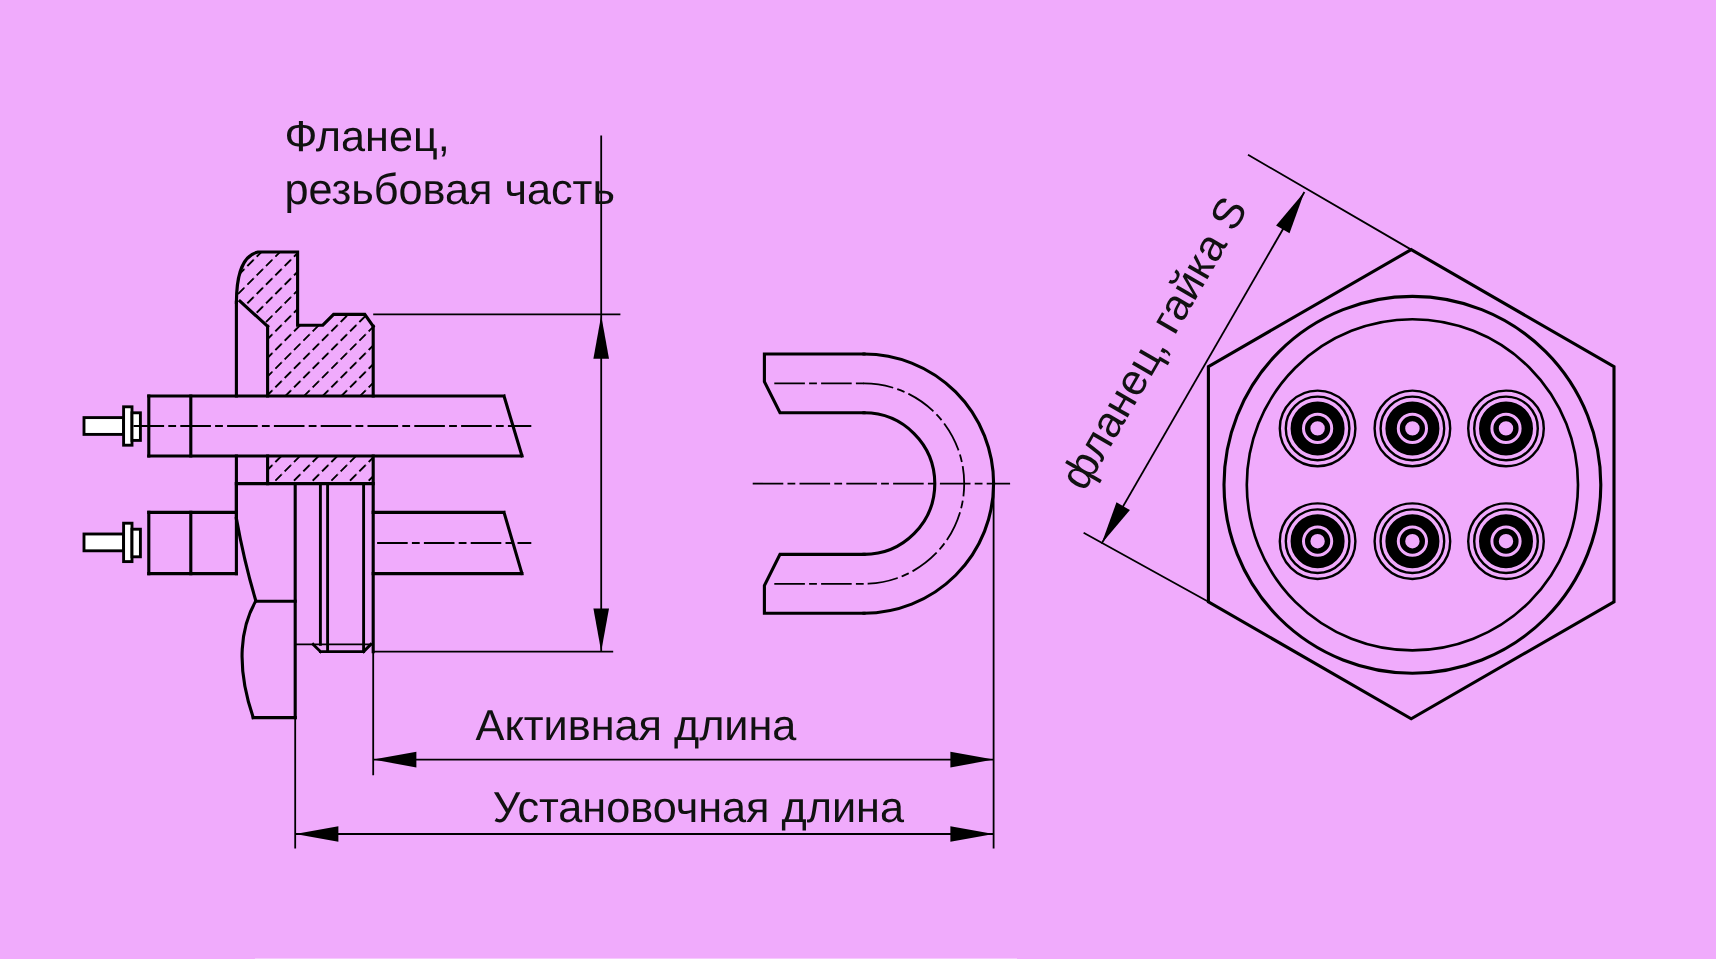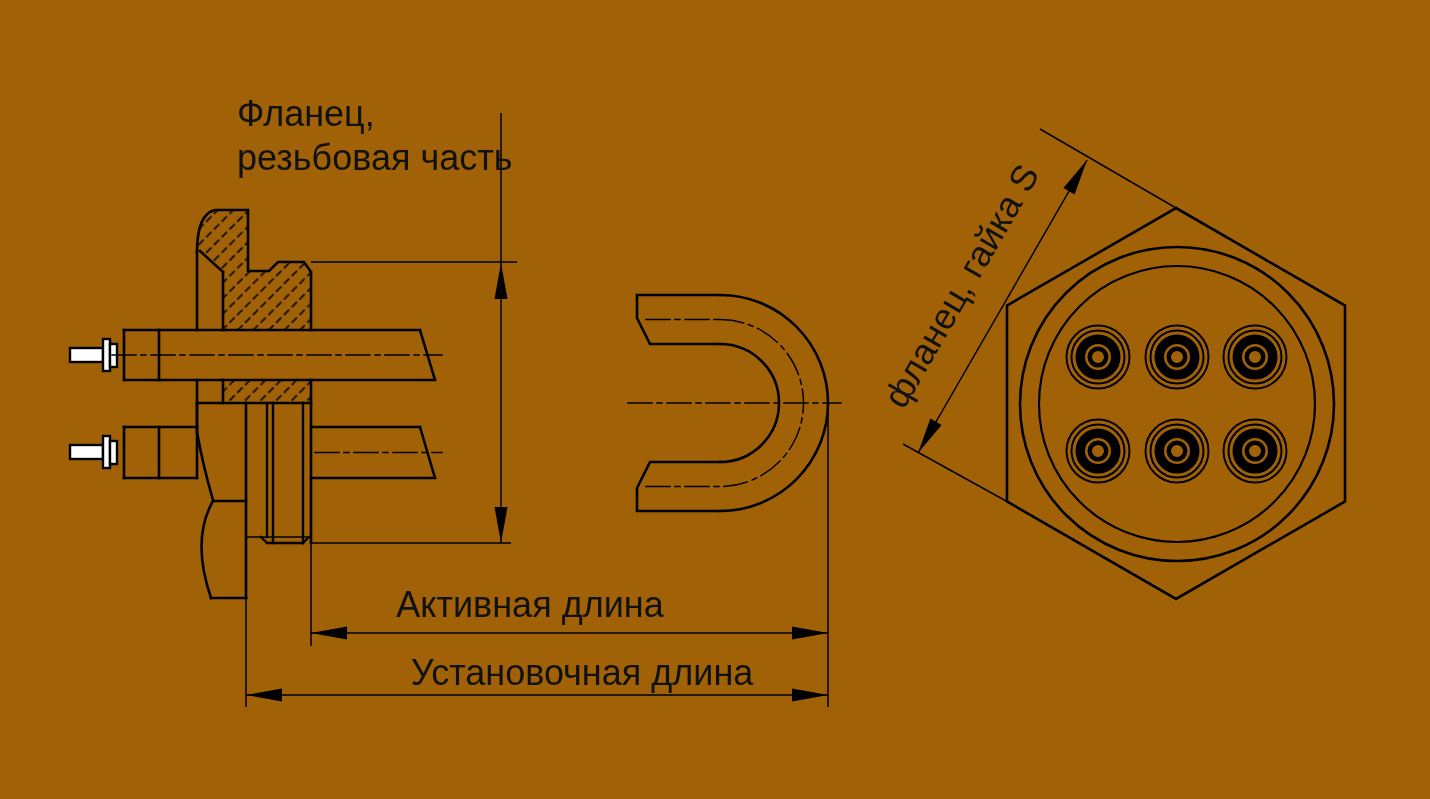--- a/index.html
+++ b/index.html
@@ -1,16 +1,16 @@
 <!DOCTYPE html>
 <html><head>
 <meta charset="utf-8">
 <style>
   html,body{margin:0;padding:0;background:#ffffff;}
-  .stage{position:relative;width:1430px;height:799px;background:#a16207;overflow:hidden;}
+  .stage{position:relative;width:1430px;height:799px;background:#f0abfc;overflow:hidden;}
   svg{display:block;}
   text{font-family:"Liberation Sans","DejaVu Sans",sans-serif;fill:#111111;}
   .dim-label{font-size:36px;}
   .note-label{font-size:36px;}
 </style>
 </head>
 <body>
 
 <div class="stage">
 <svg width="1430" height="799" viewBox="0 0 1430 799">

